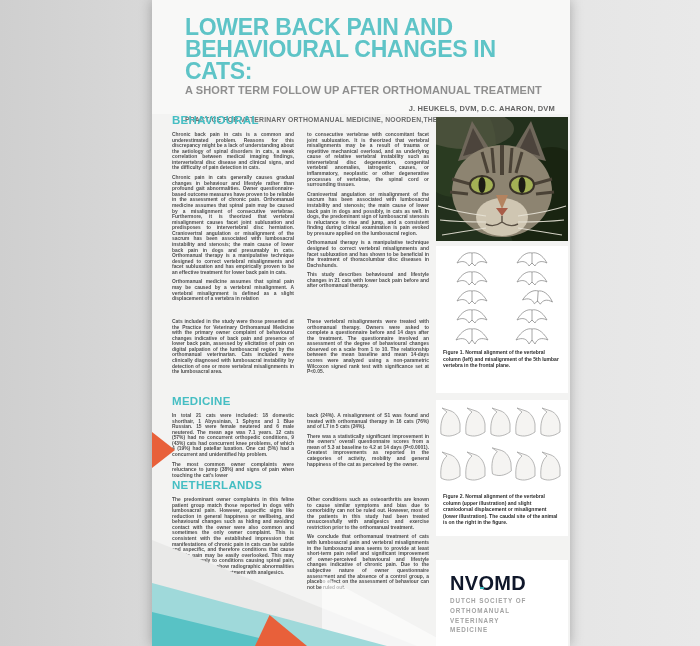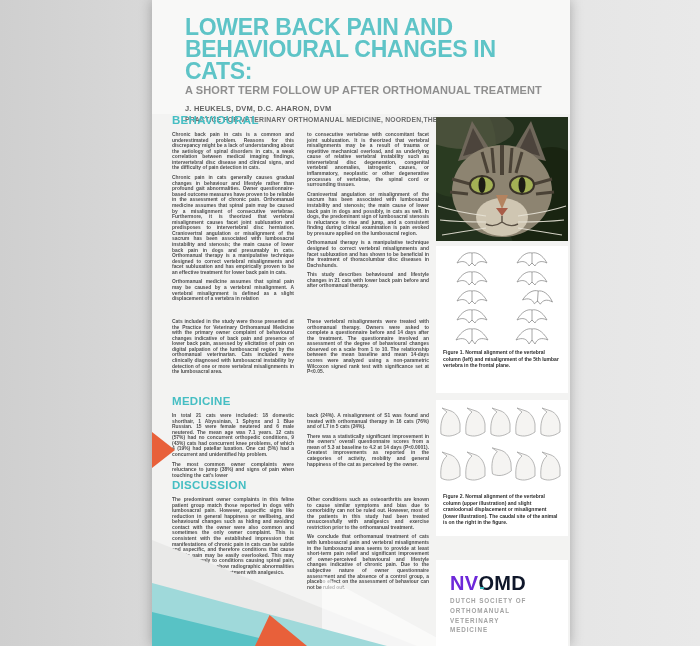--- a/index.html
+++ b/index.html
@@ -9,21 +9,21 @@
     font-family:"Liberation Sans",sans-serif;
   }
   .poster{
     position:absolute;left:152px;top:0;width:418px;height:646px;
     background:#f3f3f2;box-shadow:0 0 12px rgba(0,0,0,.28);overflow:hidden;
   }
   .header-band{position:absolute;left:0;top:0;width:100%;height:114px;background:#f8f8f7;}
   .header{position:absolute;left:33px;top:16px;width:370px;}
   .title{color:#5ec4c7;font-weight:bold;font-size:23px;line-height:22px;letter-spacing:-0.3px;}
   .subtitle{color:#8f8f8f;font-weight:bold;font-size:11px;margin-top:2px;letter-spacing:0.1px;}
-  .authors{color:#636363;font-weight:bold;font-size:7.5px;margin-top:8px;letter-spacing:0.2px;}
+  .authors{color:#636363;font-weight:bold;font-size:7.5px;margin-top:8px;letter-spacing:0.2px;text-align:right;}
   .affiliation{color:#6d6d6d;font-weight:bold;font-size:6.8px;margin-top:3px;letter-spacing:0.2px;}
 
   .sec{position:absolute;left:20px;width:258px;}
   .sec h2{margin:0 0 6px 0;color:#45bec3;font-size:11.5px;font-weight:bold;letter-spacing:0.3px;}
   .cols{display:flex;gap:13px;}
   .col{width:122px;}
   .col p{
     margin:0 0 4px 0;font-size:4.9px;line-height:1.14;color:#4f4f4f;
     text-align:justify;font-weight:bold;
   }
@@ -35,21 +35,21 @@
   
   .cat-photo{position:absolute;left:284px;top:117px;width:132px;height:124px;overflow:hidden;background:#1e2a18;}
   .figure-box{position:absolute;left:284px;width:132px;background:#ffffff;}
   .fig1{top:246px;height:147px;}
   .fig2{top:400px;height:136px;}
   .fig-caption{
     padding:3px 7px 0 7px;font-size:5px;line-height:1.3;color:#2e2e2e;font-weight:bold;text-align:left;
   }
   .logo-box{position:absolute;left:284px;top:560px;width:132px;height:86px;background:#ffffff;padding:13px 0 0 14px;box-sizing:border-box;}
   .logo-word{font-size:20px;font-weight:bold;letter-spacing:0.3px;line-height:20px;}
-  .logo-nv{color:#6d28d9;margin-top:36px;}
+  .logo-nv{color:#0f172a;margin-top:36px;}
   .logo-omd{color:#0f172a;}
   .logo-dot{display:inline-block;width:4px;height:2.5px;background:#35b3b7;position:relative;top:-1px;left:-46px;}
   .logo-tagline{
     margin-top:3px;font-size:6.3px;letter-spacing:0.9px;color:#a3a3a3;line-height:1.55;white-space:pre-line;font-weight:bold;
   }
 
   
   .tri{position:absolute;}
   .tri-red-arrow{left:0;top:432px;width:23px;height:36px;background:#e8603a;clip-path:polygon(0 0,100% 50%,0 100%);}
   .tri-gray{left:0;top:540px;width:265px;height:106px;background:#e9e9e8;clip-path:polygon(0 0,100% 100%,0 100%);}
@@ -112,21 +112,21 @@
         <p>The most common owner complaints were reluctance to jump (38%) and signs of pain when touching the cat's lower</p>
       </div>
       <div class="col">
         <p>back (24%). A misalignment of S1 was found and treated with orthomanual therapy in 16 cats (76%) and of L7 in 5 cats (24%).</p>
         <p>There was a statistically significant improvement in the owners' overall questionnaire scores from a mean of 5.3 at baseline to 4.2 at 14 days (P&lt;0.0001). Greatest improvements as reported in the categories of activity, mobility and general happiness of the cat as perceived by the owner.</p>
       </div>
     </div>
   </section>
 
   <section class="sec sec-disc">
-    <h2>DISCUSSION</h2>
+    <h2>NETHERLANDS</h2>
     <div class="cols">
       <div class="col">
         <p>The predominant owner complaints in this feline patient group match those reported in dogs with lumbosacral pain. However, aspecific signs like reduction in general happiness or wellbeing, and behavioural changes such as hiding and avoiding contact with the owner were also common and sometimes the only owner complaint. This is consistent with the established impression that manifestations of chronic pain in cats can be subtle and aspecific, and therefore conditions that cause chronic pain may be easily overlooked. This may especially apply to conditions causing spinal pain, which often fail to show radiographic abnormalities and fail to respond to treatment with analgesics.</p>
       </div>
       <div class="col">
         <p>Other conditions such as osteoarthritis are known to cause similar symptoms and bias due to comorbidity can not be ruled out. However, most of the patients in this study had been treated unsuccessfully with analgesics and exercise restriction prior to the orthomanual treatment.</p>
         <p>We conclude that orthomanual treatment of cats with lumbosacral pain and vertebral misalignments in the lumbosacral area seems to provide at least short-term pain relief and significant improvement of owner-perceived behavioural and lifestyle changes indicative of chronic pain. Due to the subjective nature of owner questionnaire assessment and the absence of a control group, a placebo effect on the assessment of behaviour can not be ruled out.</p>
       </div>
     </div>
   </section>

